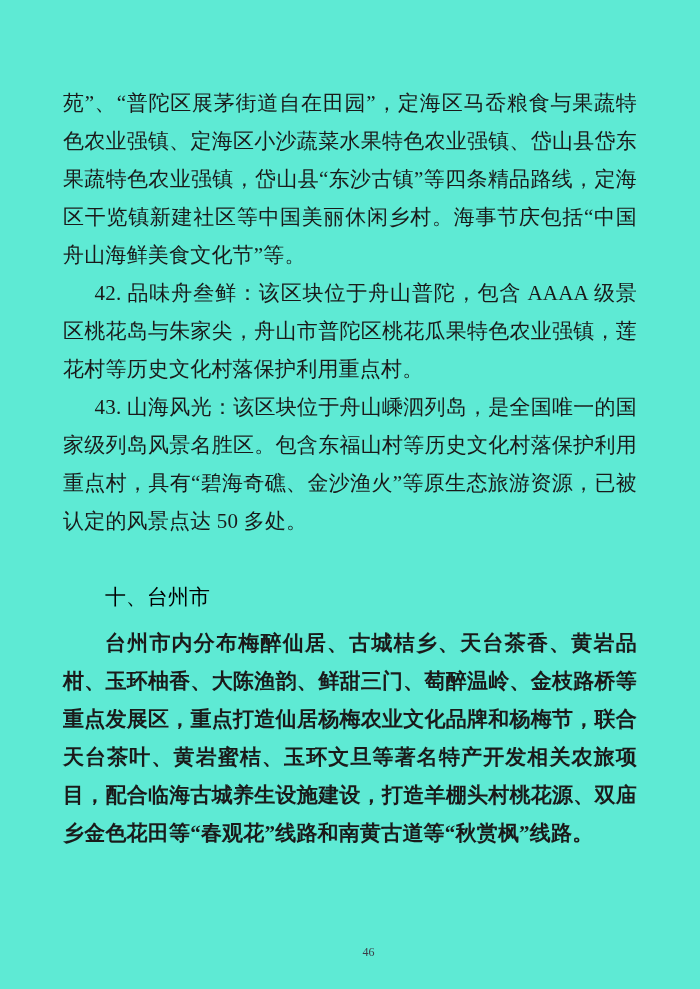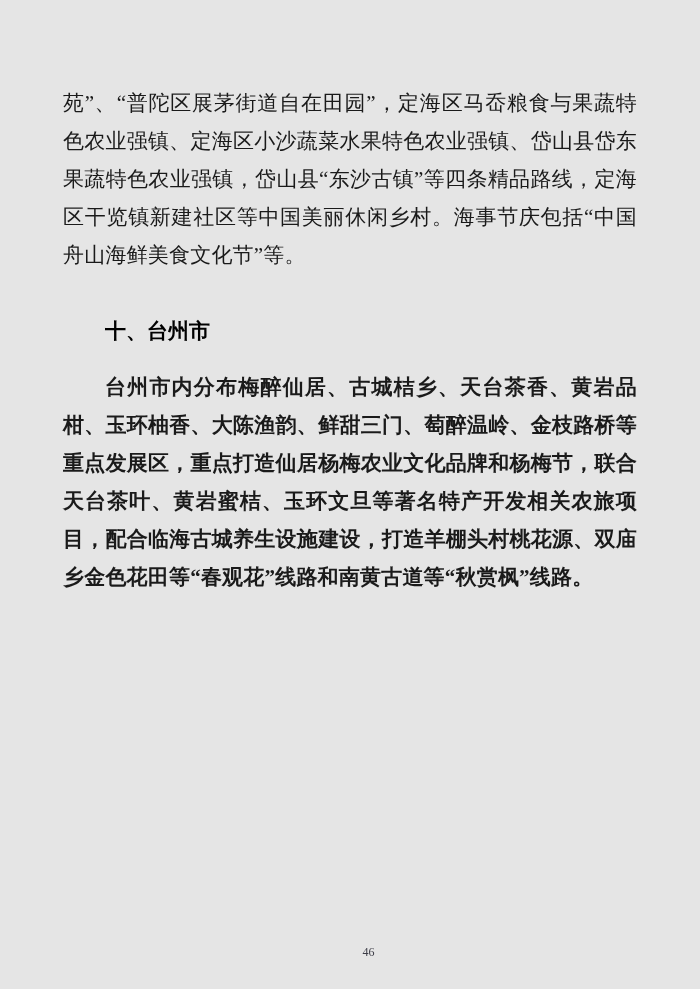--- a/index.html
+++ b/index.html
@@ -4,21 +4,21 @@
 <style>
   html, body {
     margin: 0;
     padding: 0;
     background: #ffffff;
   }
   .page {
     position: relative;
     width: 700px;
     height: 989px;
-    background: #e5e5e5;
+    background: #5eead4;
     overflow: hidden;
     font-family: "Liberation Serif", "DejaVu Serif", serif;
     color: #1a1a1a;
   }
   .content {
     position: absolute;
     top: 84px;
     left: 63px;
     width: 574px;
   }
@@ -27,24 +27,24 @@
     font-size: 21px;
     line-height: 38px;
     text-align: justify;
     text-justify: inter-ideograph;
     letter-spacing: 0.2px;
     color: #1a1a1a;
   }
   .para.indent-2 { text-indent: 2em; font-weight: bold; }
   .para.indent-num { text-indent: 1.5em; }
   .heading {
-    margin: 38px 0 18px 0;
+    margin: 38px 0 8px 0;
     font-size: 21px;
     line-height: 38px;
-    font-weight: bold;
+    font-weight: normal;
     text-indent: 2em;
     color: #000000;
   }
   .page-footer {
     position: absolute;
     left: 0;
     right: 0;
     bottom: 30px;
     text-align: center;
     font-size: 12px;
@@ -53,17 +53,19 @@
     font-family: "Liberation Serif", "DejaVu Serif", serif;
     padding-left: 37px;
   }
 </style>
 </head>
 <body>
 
 <div class="page">
   <div class="content">
     <p class="para">苑”、“普陀区展茅街道自在田园”，定海区马岙粮食与果蔬特色农业强镇、定海区小沙蔬菜水果特色农业强镇、岱山县岱东果蔬特色农业强镇，岱山县“东沙古镇”等四条精品路线，定海区干览镇新建社区等中国美丽休闲乡村。海事节庆包括“中国舟山海鲜美食文化节”等。</p>
+    <p class="para indent-num">42. 品味舟叁鲜：该区块位于舟山普陀，包含 AAAA 级景区桃花岛与朱家尖，舟山市普陀区桃花瓜果特色农业强镇，莲花村等历史文化村落保护利用重点村。</p>
+    <p class="para indent-num">43. 山海风光：该区块位于舟山嵊泗列岛，是全国唯一的国家级列岛风景名胜区。包含东福山村等历史文化村落保护利用重点村，具有“碧海奇礁、金沙渔火”等原生态旅游资源，已被认定的风景点达 50 多处。</p>
     <h2 class="heading">十、台州市</h2>
     <p class="para indent-2">台州市内分布梅醉仙居、古城桔乡、天台茶香、黄岩品柑、玉环柚香、大陈渔韵、鲜甜三门、萄醉温岭、金枝路桥等重点发展区，重点打造仙居杨梅农业文化品牌和杨梅节，联合天台茶叶、黄岩蜜桔、玉环文旦等著名特产开发相关农旅项目，配合临海古城养生设施建设，打造羊棚头村桃花源、双庙乡金色花田等“春观花”线路和南黄古道等“秋赏枫”线路。</p>
   </div>
   <div class="page-footer">46</div>
 </div>
 
 </body></html>

